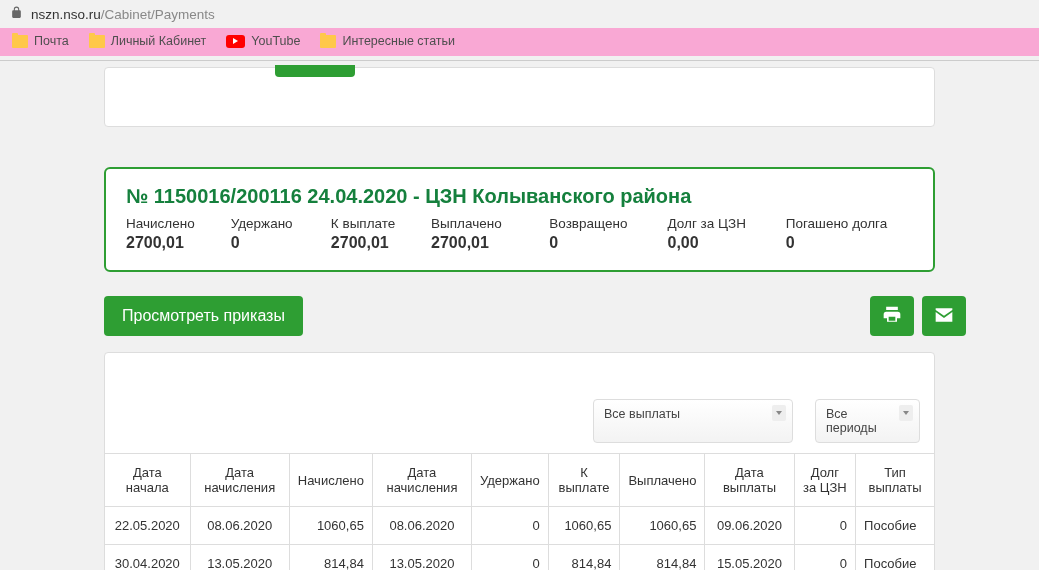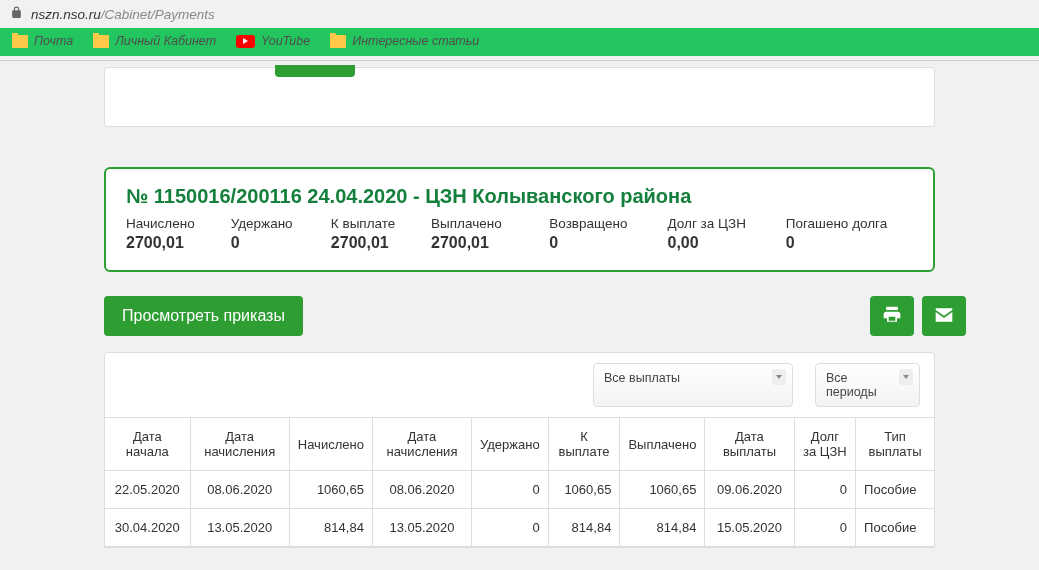--- a/index.html
+++ b/index.html
@@ -1,22 +1,22 @@
 <!DOCTYPE html>
 <html><head>
   <meta charset="utf-8">
   <style>
     * { margin: 0; padding: 0; box-sizing: border-box; }
     body { font-family: Arial, Helvetica, sans-serif; font-size: 13px; background: #f1f1f1; color: #333; width: 1039px; }
-    .browser-bar { background: #f1f1f1; padding: 4px 0; border-bottom: 1px solid #ccc; font-style: italic; }
+    .browser-bar { background: #f1f1f1; padding: 4px 0; border-bottom: 1px solid #ccc; }
     .url-bar { display: flex; align-items: center; gap: 8px; padding: 2px 10px 6px 10px; }
     .url-bar svg { width: 13px; height: 13px; }
     .url-text { color: #888; font-size: 13.5px; }
     .url-text .domain { color: #333; }
-    .bookmarks { display: flex; align-items: center; gap: 20px; padding: 6px 12px 8px 12px; background: #22c55e; }
+    .bookmarks { display: flex; align-items: center; gap: 20px; padding: 6px 12px 8px 12px; background: #f9a8d4; }
     .bookmark { display: flex; align-items: center; gap: 6px; font-size: 12.5px; color: #4e4e4e; cursor: pointer; }
     .folder-icon { width: 16px; height: 13px; background: #ffc849; border-radius: 1px; position: relative; }
     .folder-icon::before { content: ""; position: absolute; top: -2px; left: 0; width: 6px; height: 3px; background: #ffc849; border-radius: 1px 1px 0 0; }
     .yt-icon { width: 19px; height: 13px; background: #f00; border-radius: 3px; position: relative; }
     .yt-icon::after { content: ""; position: absolute; top: 3.5px; left: 7px; width: 0; height: 0; border-left: 5px solid #fff; border-top: 3px solid transparent; border-bottom: 3px solid transparent; }
 
     .page { padding: 0 6px; }
     .card-top { background: #fff; border: 1px solid #ddd; border-radius: 4px; height: 60px; margin: 6px 98px 0 98px; position: relative; }
     .green-btn-small { position: absolute; top: -3px; left: 170px; width: 80px; height: 12px; background: #2e9e33; border-radius: 0 0 4px 4px; }
 
@@ -35,21 +35,21 @@
     .summary-value { font-size: 16px; font-weight: bold; }
 
     .actions-row { display: flex; align-items: center; margin: 24px 67px 0 98px; gap: 8px; }
     .view-orders-btn { background: #2e9e33; color: #fff; border: none; border-radius: 4px; padding: 11px 18px; font-size: 16px; font-weight: 500; cursor: pointer; }
     .spacer { flex: 1; }
     .icon-btn { background: #2e9e33; border: none; border-radius: 4px; width: 44px; height: 40px; display: inline-flex; align-items: center; justify-content: center; cursor: pointer; }
     .icon-btn svg { width: 20px; height: 20px; fill: #fff; }
 
     .table-card { background: #fff; border: 1px solid #ddd; border-radius: 4px 4px 0 0; margin: 16px 98px 0 98px; }
     .filters { display: flex; justify-content: flex-end; gap: 22px; padding: 10px 14px; }
-    .select { border: 1px solid #ddd; border-radius: 4px; padding: 7px 28px 7px 10px; font-size: 12.5px; background: linear-gradient(#fff, #f3f3f3); color: #444; position: relative; cursor: pointer; }
+    .select { border: 1px solid #ddd; border-radius: 4px; padding: 7px 28px 7px 10px; font-size: 12.5px; background: linear-gradient(#fff, #f3f3f3); color: #444; position: relative; cursor: pointer; margin-top: 36px; }
     .select .caret { position: absolute; right: 6px; top: 5px; width: 14px; height: 16px; background: #eee; display: flex; align-items: center; justify-content: center; border-radius: 2px; }
     .select .caret::after { content: ""; width: 0; height: 0; border-top: 4px solid #888; border-left: 3px solid transparent; border-right: 3px solid transparent; }
     #sel1 { width: 200px; }
     #sel2 { width: 105px; }
 
     table { width: 100%; border-collapse: collapse; font-size: 13px; }
     th, td { border: 1px solid #ddd; padding: 11px 8px; text-align: right; }
     th { font-weight: 400; text-align: center; }
     td:first-child, th:first-child { text-align: center; }
     td:nth-child(2), td:nth-child(4), td:nth-child(8) { text-align: center; }

